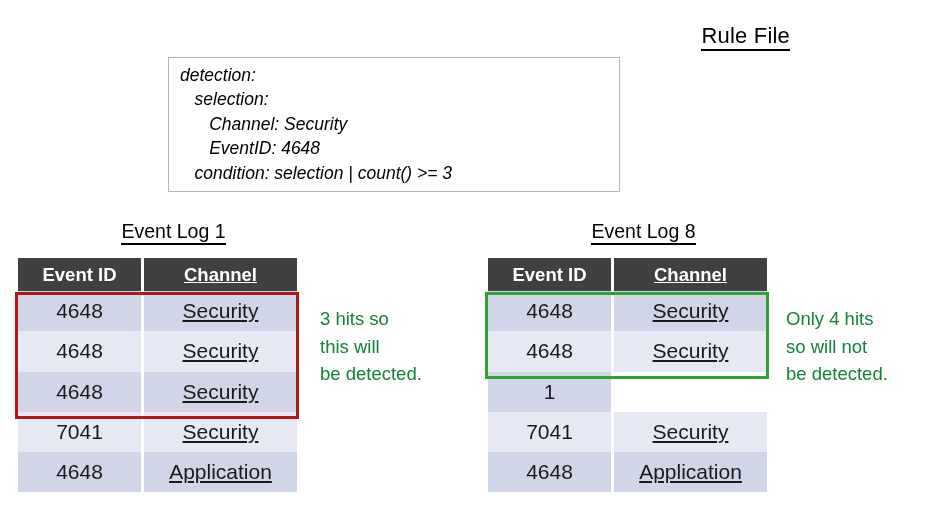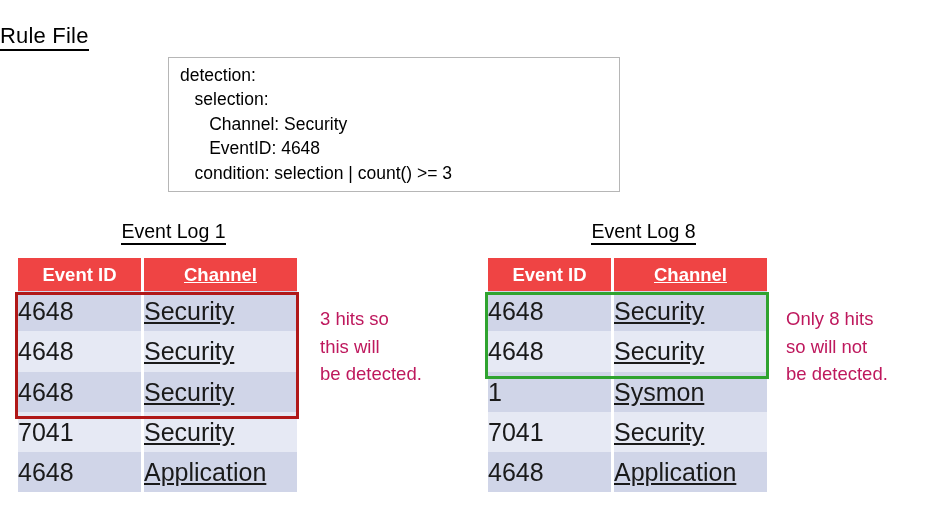--- a/index.html
+++ b/index.html
@@ -17,21 +17,21 @@
     -webkit-font-smoothing: antialiased;
   }
 
   .abs { position: absolute; }
 
   
   #rule-title {
     left: 0;
     top: 22px;
     width: 790px;
-    text-align: left;
+    text-align: right;
     font-size: 22px;
     line-height: 28px;
     letter-spacing: 0.2px;
   }
   #rule-title .u {
     border-bottom: 2px solid #000;
     padding-bottom: 1px;
   }
 
   #rule-box {
@@ -45,20 +45,21 @@
   }
 
   #rule-code {
     left: 180px;
     top: 63px;
     width: 430px;
     font-size: 17.5px;
     line-height: 24.4px;
     white-space: pre;
     letter-spacing: 0px;
+    font-style: italic;
   }
 
   
   .log-title {
     font-size: 19.5px;
     line-height: 24px;
     text-align: center;
     top: 219px;
     height: 26px;
   }
@@ -75,21 +76,21 @@
     top: 258px;
     border-collapse: separate;
     border-spacing: 0;
   }
   #table-1 { left: 18px; }
   #table-2 { left: 488px; }
 
   .evt-table .hdr-row > div {
     height: 33px;
     line-height: 33px;
-    background: #ef4444;
+    background: #404040;
     color: #ffffff;
     font-size: 18.5px;
     font-weight: bold;
     text-align: center;
   }
 
   .evt-table .row {
     display: flex;
     height: 40.3px;
   }
@@ -103,21 +104,22 @@
     margin-right: 3px;
   }
   .cell-ch {
     width: 153px;
     flex: 0 0 153px;
     text-decoration: underline;
   }
   .evt-table .row > div {
     height: 40.3px;
     line-height: 40.3px;
-    font-size: 25px;
+    text-align: center;
+    font-size: 21px;
     color: #1a1a1a;
   }
   .evt-table .row.dark > div  { background: #D0D5E8; }
   .evt-table .row.light > div { background: #E6E9F4; }
 
   
   .hl-box {
     box-sizing: border-box;
     background: transparent;
   }
@@ -134,21 +136,21 @@
     width: 284px;
     height: 87px;
     border: 3.5px solid #2FA32F;
   }
 
   
   .annot {
     font-size: 18.5px;
     line-height: 27.5px;
     white-space: pre-line;
-    color: #be185d;
+    color: #15803d;
   }
   #annot-1 { left: 320px; top: 305px; width: 160px; }
   #annot-2 { left: 786px; top: 305px; width: 162px; }
 </style>
 </head>
 <body>
 
 <div class="abs" id="rule-title"><span class="u">Rule File</span></div>
 
 <div class="abs" id="rule-box"></div>
@@ -203,29 +205,28 @@
   <div class="row dark">
     <div class="cell-id">4648</div>
     <div class="cell-ch">Security</div>
   </div>
   <div class="row light">
     <div class="cell-id">4648</div>
     <div class="cell-ch">Security</div>
   </div>
   <div class="row dark">
     <div class="cell-id">1</div>
-    <div class="cell-ch">Sysmon</div>
   </div>
   <div class="row light">
     <div class="cell-id">7041</div>
     <div class="cell-ch">Security</div>
   </div>
   <div class="row dark">
     <div class="cell-id">4648</div>
     <div class="cell-ch">Application</div>
   </div>
 </div>
 
 <div class="abs hl-box" id="highlight-green" style="border-color: rgb(47, 163, 47);"></div>
 
-<div class="abs annot" id="annot-2">Only 8 hits
+<div class="abs annot" id="annot-2">Only 4 hits
 so will not
 be detected.</div>
 
 </body></html>

